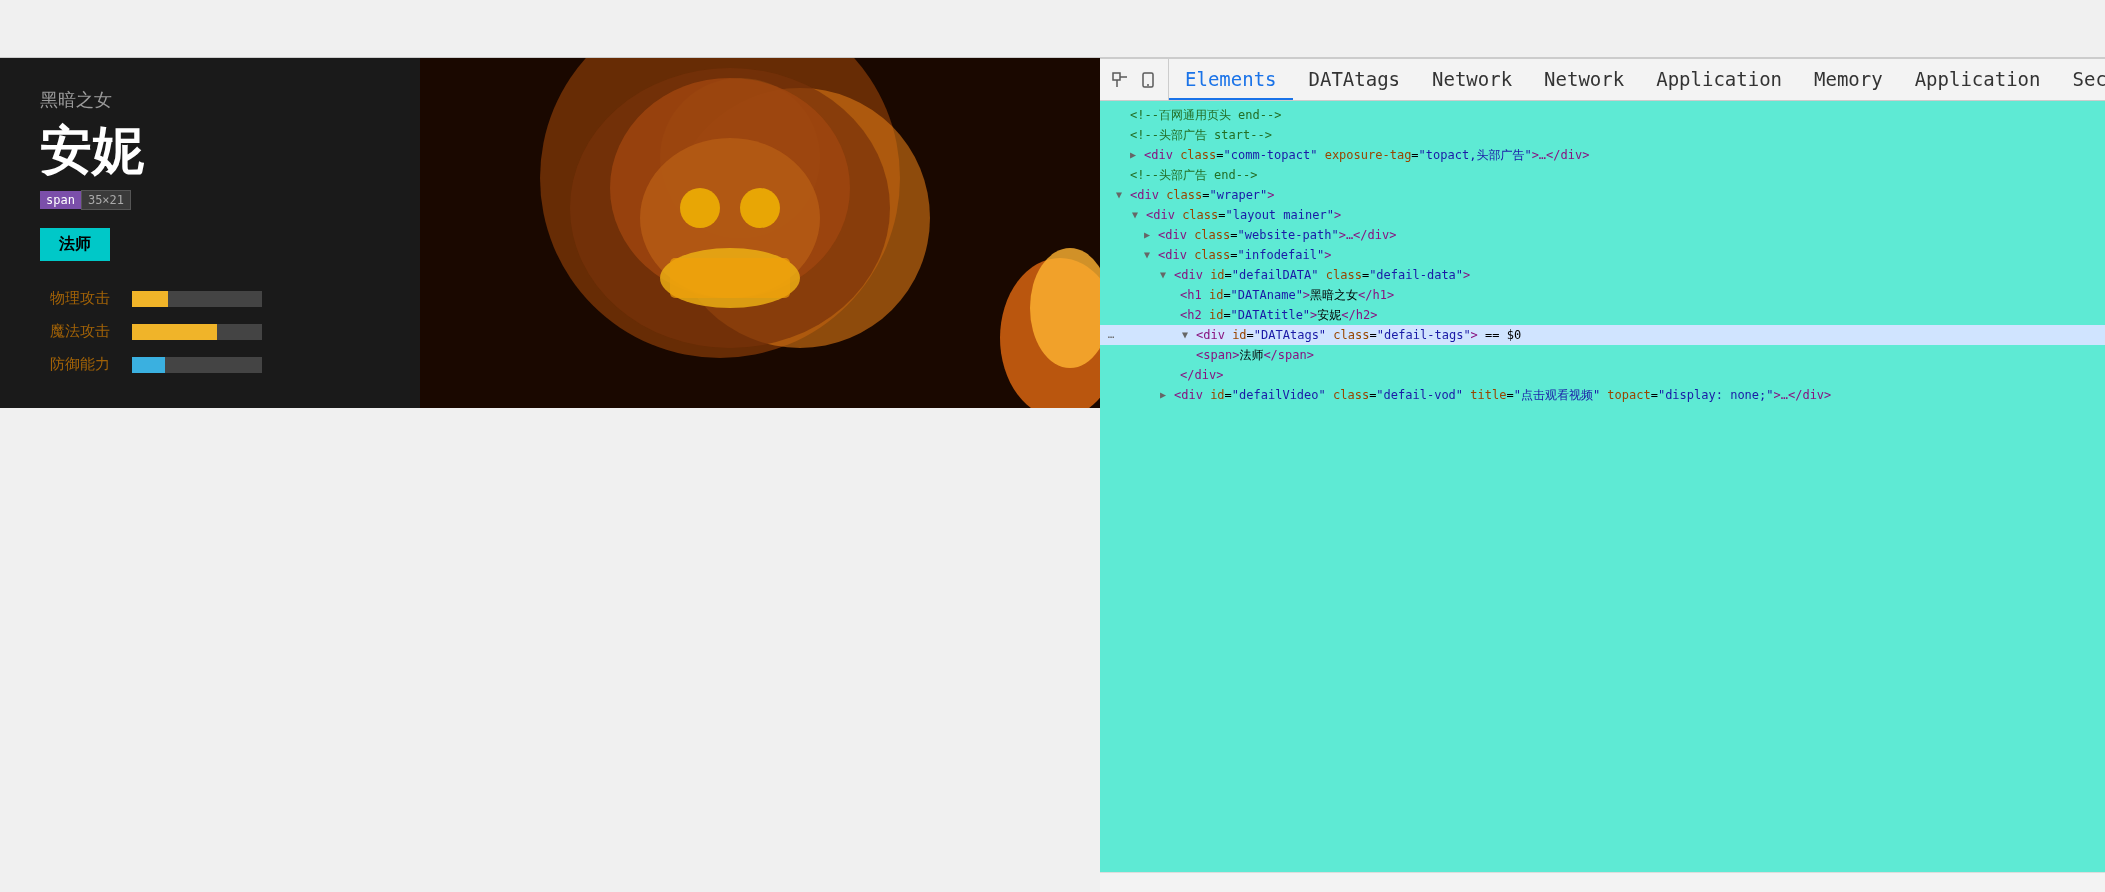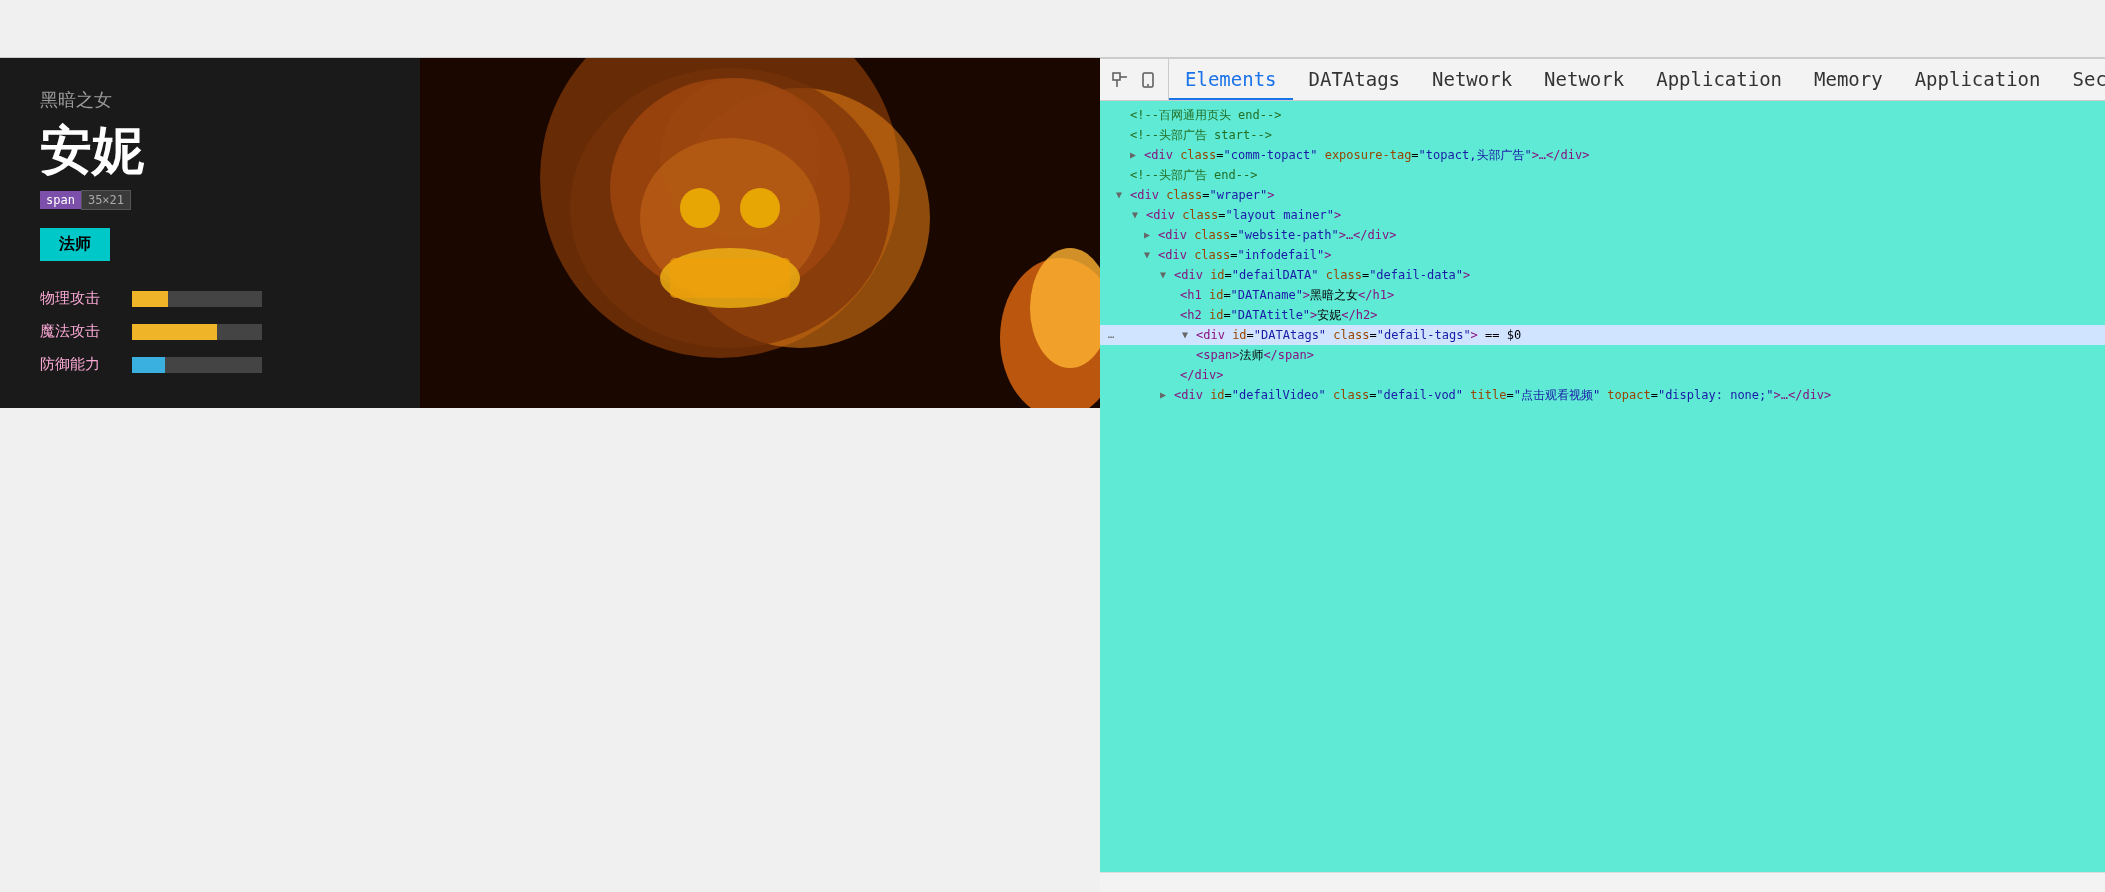--- a/index.html
+++ b/index.html
@@ -112,25 +112,25 @@
     }
 
     .stat-row {
       display: flex;
       align-items: center;
       margin-bottom: 6px;
       gap: 12px;
     }
 
     .stat-label {
-      color: #f9a8d4;
+      color: #a16207;
       font-size: 15px;
       font-family: Arial, sans-serif;
       width: 80px;
-      text-align: left;
+      text-align: center;
     }
 
     .stat-bar-bg {
       width: 130px;
       height: 16px;
       background: #444;
       position: relative;
     }
 
     .stat-bar-fill {

